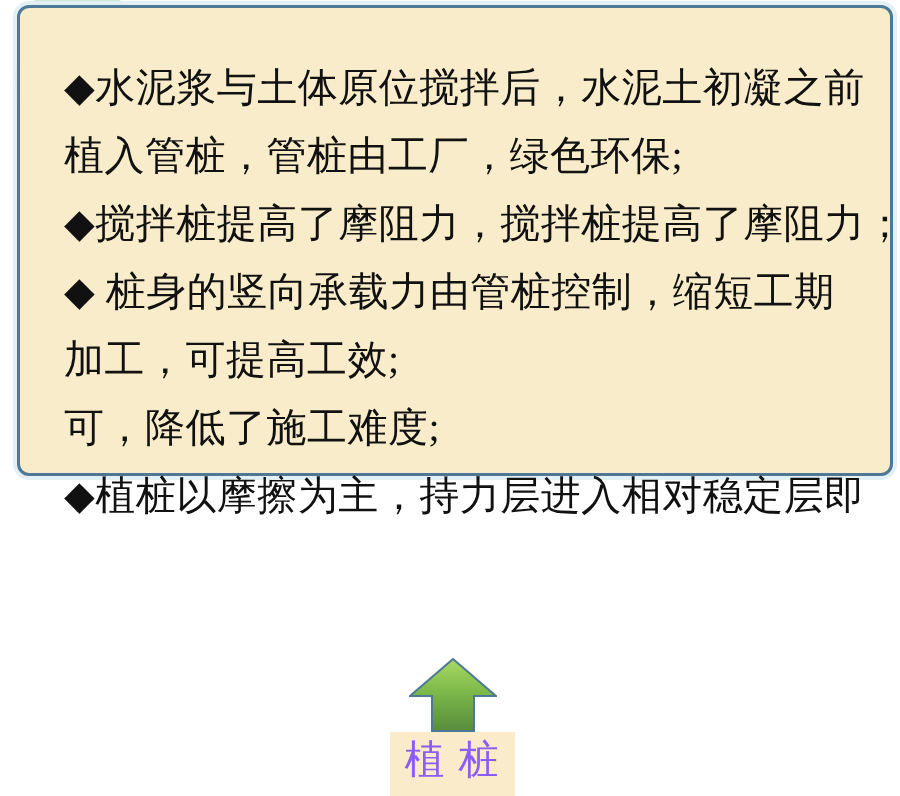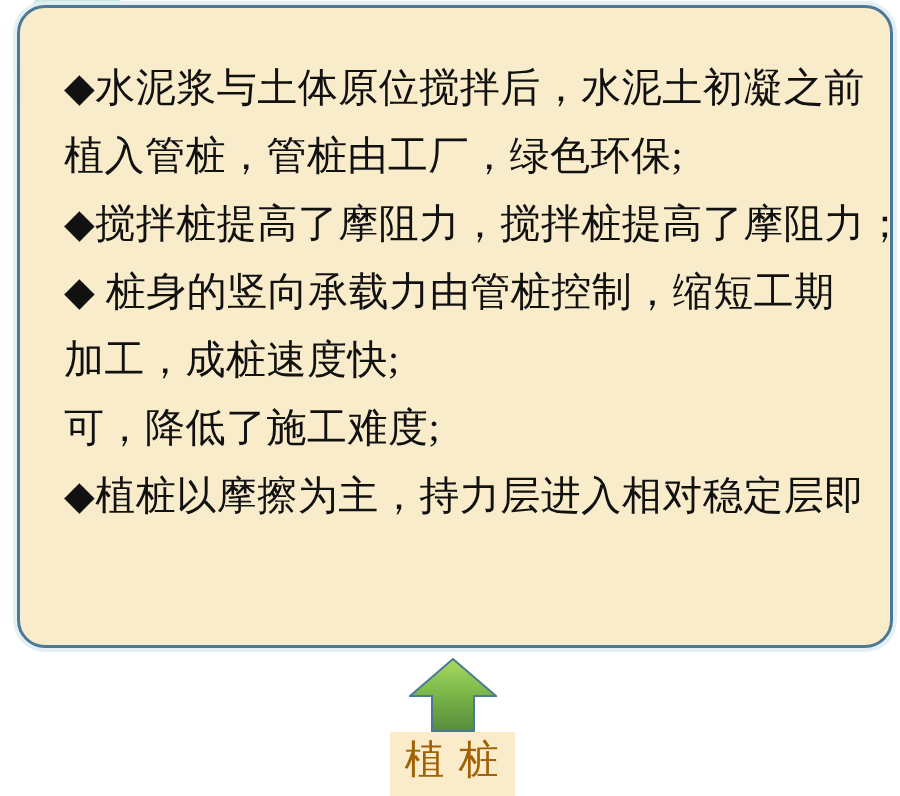--- a/index.html
+++ b/index.html
@@ -27,25 +27,25 @@
     border-radius: 50%;
     background: #cbe7d8;
     z-index: 0;
   }
   
   .features-card {
     position: absolute;
     left: 17px;
     top: 5px;
     width: 876px;
-    height: 643px;
+    height: 471px;
     box-sizing: border-box;
     background: #f9ecca;
     border: 3px solid #4d7996;
-    border-radius: 28px;
+    border-radius: 12px;
     box-shadow: 0 0 0 4px rgba(224, 239, 246, 0.9);
     z-index: 1;
     padding: 46px 34px 0 44px;
   }
   .feature-line {
     height: 68px;
     line-height: 68px;
     font-size: 40px;
     color: #111111;
     white-space: nowrap;
@@ -69,38 +69,38 @@
     height: 64px;
     background: #faeccb;
     z-index: 3;
     display: flex;
     justify-content: center;
     align-items: flex-start;
   }
   .pile-label-text {
     font-size: 40px;
     line-height: 56px;
-    color: #a16207;
+    color: #8b5cf6;
     letter-spacing: 2px;
     white-space: nowrap;
   }
 </style>
 </head>
 <body>
 
 <div class="stage">
 
   <div class="corner-accent"></div>
 
   <div class="features-card">
     <div class="feature-line">◆水泥浆与土体原位搅拌后，水泥土初凝之前</div>
     <div class="feature-line">植入管桩，管桩由工厂，绿色环保;</div>
     <div class="feature-line">◆搅拌桩提高了摩阻力，搅拌桩提高了摩阻力；</div>
     <div class="feature-line">◆ 桩身的竖向承载力由管桩控制，缩短工期</div>
-    <div class="feature-line">加工，成桩速度快;</div>
+    <div class="feature-line">加工，可提高工效;</div>
     <div class="feature-line">可，降低了施工难度;</div>
     <div class="feature-line">◆植桩以摩擦为主，持力层进入相对稳定层即</div>
   </div>
 
   <svg class="up-arrow" viewBox="0 0 88 74" xmlns="http://www.w3.org/2000/svg">
     <defs>
       <linearGradient id="arrowGrad" x1="0" y1="0" x2="0" y2="1">
         <stop offset="0" stop-color="#a9da62"></stop>
         <stop offset="0.45" stop-color="#7db94a"></stop>
         <stop offset="1" stop-color="#578c3c"></stop>

